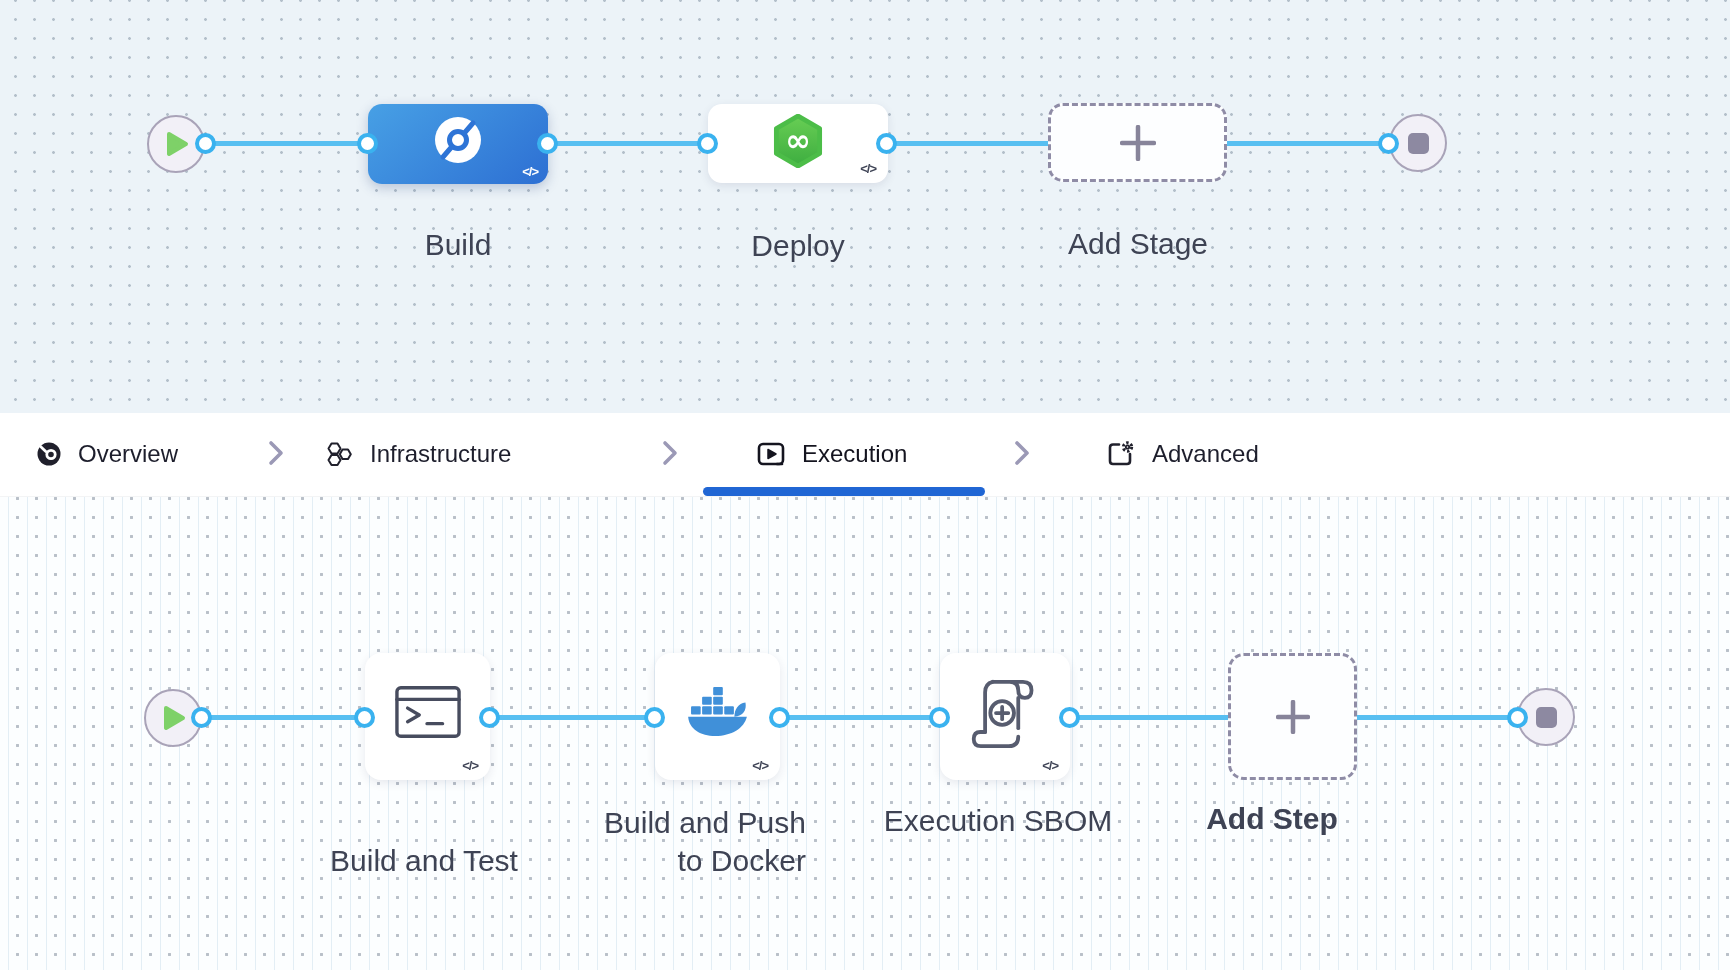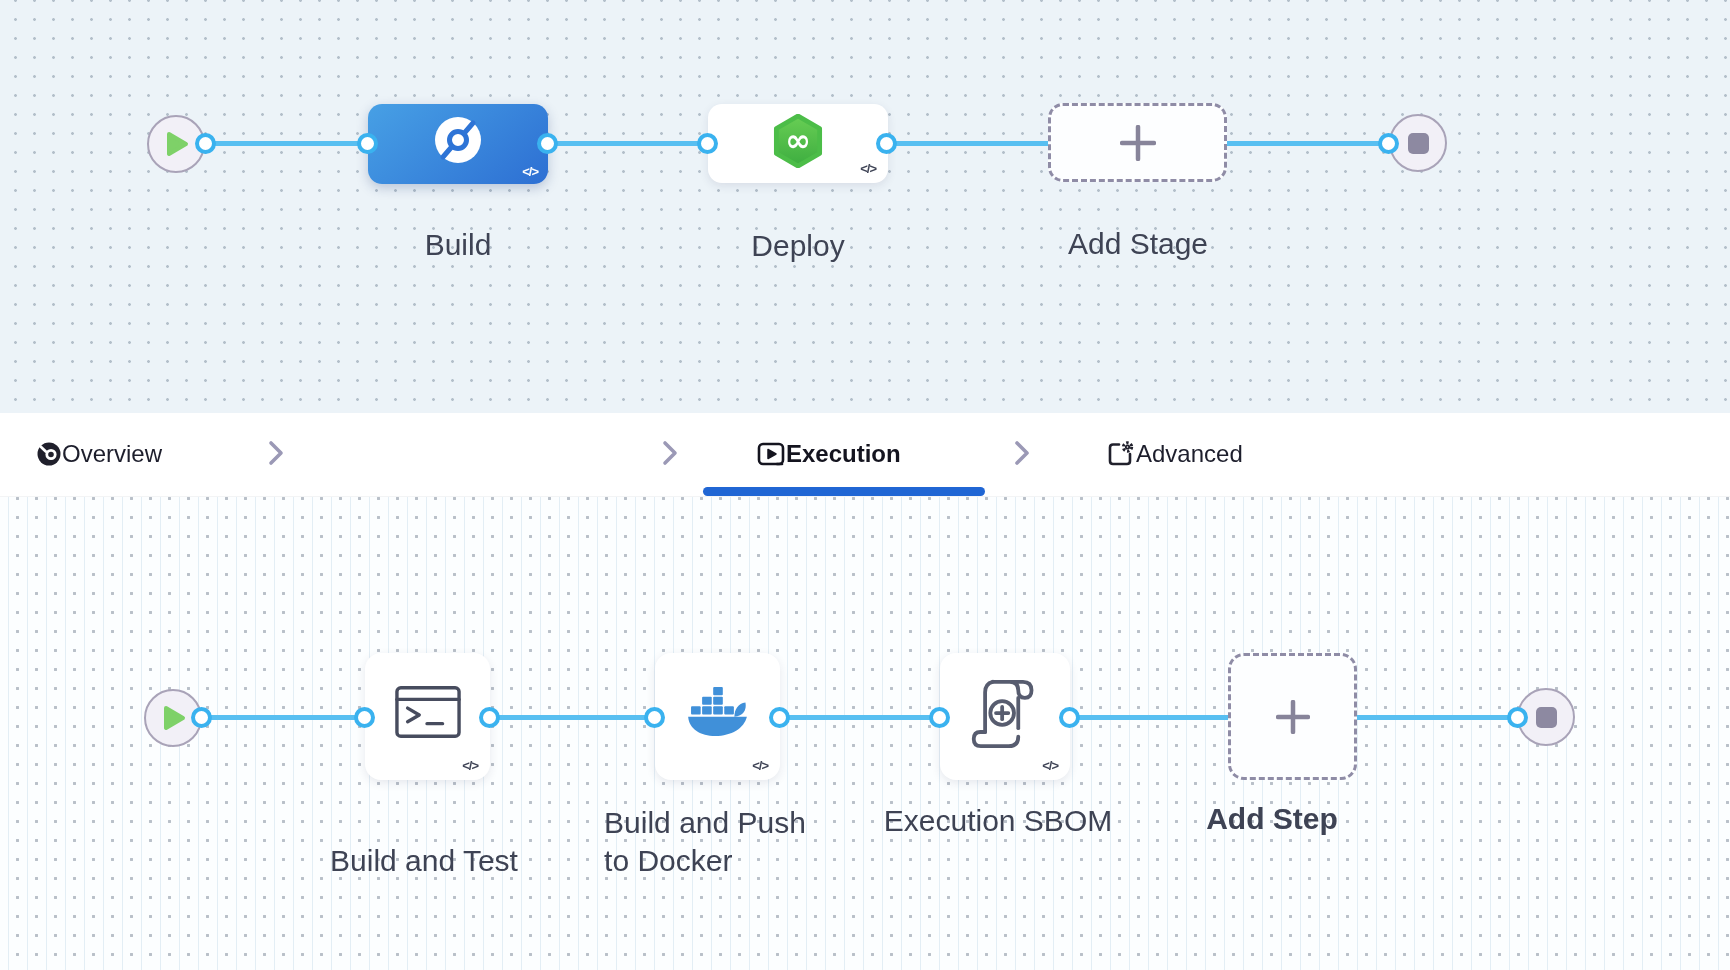--- a/index.html
+++ b/index.html
@@ -40,27 +40,27 @@
     display:flex;align-items:center;justify-content:center;}
   .step-card{position:absolute;width:125px;height:127px;border-radius:16px;background:#fff;
     box-shadow:0 3px 10px rgba(35,40,80,0.10);z-index:2;cursor:pointer;
     display:flex;align-items:center;justify-content:center;}
   .code-badge{position:absolute;right:12px;bottom:7px;font-size:13px;font-weight:700;
     letter-spacing:-1px;color:#3f4456;}
   .code-badge.on-blue{color:#ffffff;right:10px;bottom:5px;}
 
   .node-label{position:absolute;transform:translateX(-50%);white-space:nowrap;
     font-size:30px;color:#3e4354;z-index:1;}
-  .node-label.two-line{text-align:left;line-height:38px;}
+  .node-label.two-line{text-align:right;line-height:38px;}
 
   
-  .tab{position:absolute;top:0;height:82px;display:flex;align-items:center;gap:0;
+  .tab{position:absolute;top:0;height:82px;display:flex;align-items:center;gap:16px;
     cursor:pointer;z-index:6;}
   .tab-label{font-size:24px;color:#1d1e2c;}
-  .tab-label.active{font-weight:700;color:#14141f;}
+  .tab-label.active{font-weight:400;color:#14141f;}
   .tab-chevron{position:absolute;top:26px;z-index:6;}
   .tab-underline{position:absolute;left:703px;bottom:0;width:282px;height:9px;
     background:#2066d4;border-radius:5px;z-index:6;}
 </style>
 </head>
 <body>
 
 <div id="app">
 
   <div class="canvas-top">
@@ -130,20 +130,30 @@
         <circle cx="15" cy="13.5" r="4.2" fill="none" stroke="#ffffff" stroke-width="2.8"></circle>
         <line x1="4" y1="5" x2="9.8" y2="10.4" stroke="#ffffff" stroke-width="2.8" stroke-linecap="round"></line>
       </svg>
       <span class="tab-label">Overview</span>
     </div>
 
     <svg class="tab-chevron" style="left:265px;" width="22" height="28">
       <path d="M6,4 L16,14 L6,24" fill="none" stroke="#9b99b6" stroke-width="3.6" stroke-linecap="round" stroke-linejoin="round"></path>
     </svg>
 
+    <div class="tab" style="left:326px;">
+      <svg width="28" height="27" viewBox="0 0 28 27">
+        <g fill="none" stroke="#20202c" stroke-width="2" stroke-linejoin="round">
+          <polygon points="5.5,2.5 11.5,2.5 14.5,7.5 11.5,12.5 5.5,12.5 2.5,7.5"></polygon>
+          <polygon points="5.5,14 11.5,14 14.5,19 11.5,24 5.5,24 2.5,19"></polygon>
+          <polygon points="16.5,8.5 22,8.5 24.8,13.2 22,18 16.5,18 13.8,13.2"></polygon>
+        </g>
+      </svg>
+      <span class="tab-label">Infrastructure</span>
+    </div>
 
     <svg class="tab-chevron" style="left:659px;" width="22" height="28">
       <path d="M6,4 L16,14 L6,24" fill="none" stroke="#9b99b6" stroke-width="3.6" stroke-linecap="round" stroke-linejoin="round"></path>
     </svg>
 
     <div class="tab" style="left:756px;">
       <svg width="30" height="28" viewBox="0 0 30 28">
         <rect x="3" y="4" width="24" height="20" rx="4" fill="none" stroke="#14141f" stroke-width="2.6"></rect>
         <path d="M12,9.5 L20,14 L12,18.5 Z" fill="#14141f" stroke="#14141f" stroke-width="1.5" stroke-linejoin="round"></path>
         <path d="M21,24 h5" stroke="#14141f" stroke-width="2.6" stroke-linecap="round"></path>

